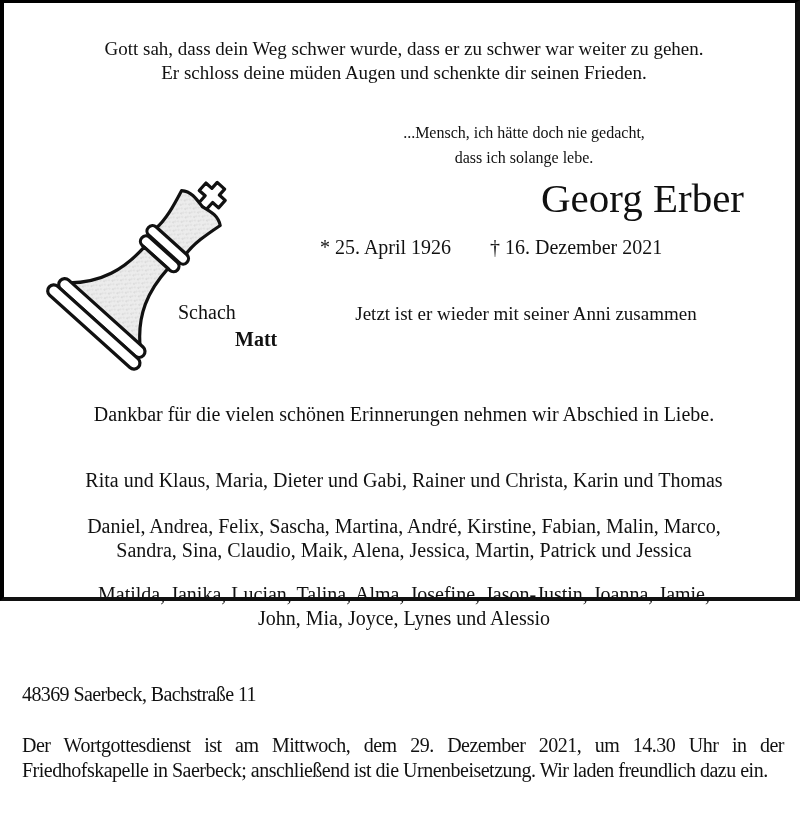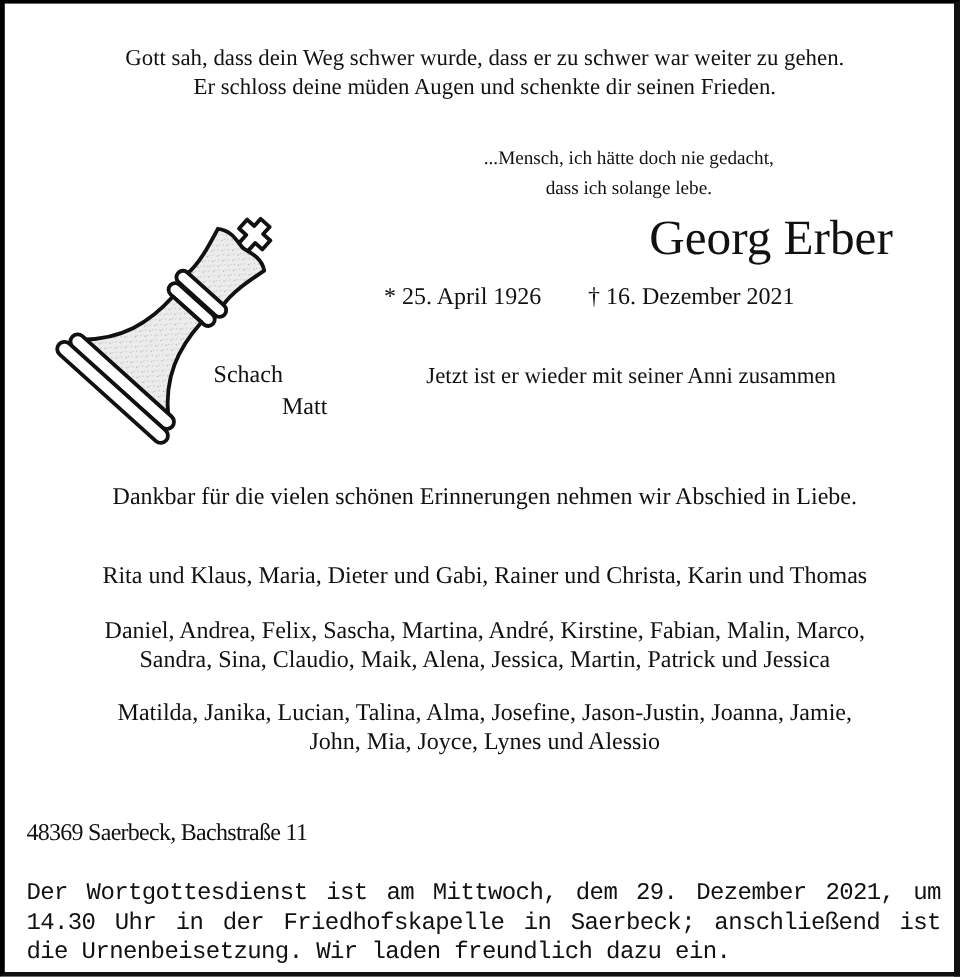--- a/index.html
+++ b/index.html
@@ -1,41 +1,41 @@
 <!DOCTYPE html>
 <html><head>
 <meta charset="utf-8">
 <style>
   html, body { margin:0; padding:0; background:#fff; }
   body { width:800px; height:814px; position:relative; overflow:hidden; }
   .frame {
-    position:absolute; left:0; top:0; width:800px; height:814px;
+    position:absolute; left:0; top:0; width:800px; height:601px;
     box-sizing:border-box;
     border-left:4px solid #000; border-top:3px solid #000;
     border-right:5px solid #111; border-bottom:4px solid #111;
     background:#fff;
   }
   .t { position:absolute; font-family:"Liberation Serif", "DejaVu Serif", serif; color:#111; white-space:nowrap; }
   .center { left:0; width:800px; text-align:center; }
   .f18 { font-size:19px; line-height:24px; }
   .verse { top:34px; }
   .quote { position:absolute; left:300px; width:440px; text-align:center; top:117px; font-size:16px; line-height:25px; }
   .name { position:absolute; left:300px; width:440px; text-align:right; top:170px; font-size:41px; line-height:50px; }
   .dates { position:absolute; left:300px; width:440px; top:231px; font-size:20px; line-height:26px; }
   .dates .born { position:absolute; left:16px; }
   .dates .died { position:absolute; left:186px; }
   .anni { position:absolute; left:300px; width:444px; text-align:center; top:299px; font-size:19px; line-height:24px; }
   .schach { left:174px; top:298px; font-size:20px; }
-  .matt { left:231px; top:325px; font-size:20px; }
+  .matt { left:231px; top:325px; font-size:20px;font-weight:bold; }
   .dank { top:400px; font-size:20px; }
   .fam1 { top:466px; font-size:20px; }
   .fam2 { top:511px; font-size:20px; line-height:24px; }
   .fam3 { top:579px; font-size:20px; line-height:24px; }
   .addr { left:18px; top:680px; font-size:20px; letter-spacing:-0.6px; }
-  .service { position:absolute; left:18px; width:762px; top:730px; font-family:Liberation Mono, monospace;
+  .service { position:absolute; left:18px; width:762px; top:730px; font-family:Liberation Serif, serif;
              font-size:20px; line-height:24.5px; color:#111; text-align:justify; letter-spacing:-0.5px; }
   .chess { position:absolute; left:22px; top:148px; width:240px; height:222px; }
   .block { display:block; }
 </style>
 </head>
 <body>
 
 <div class="frame">
 
   <div class="t center f18 verse">

